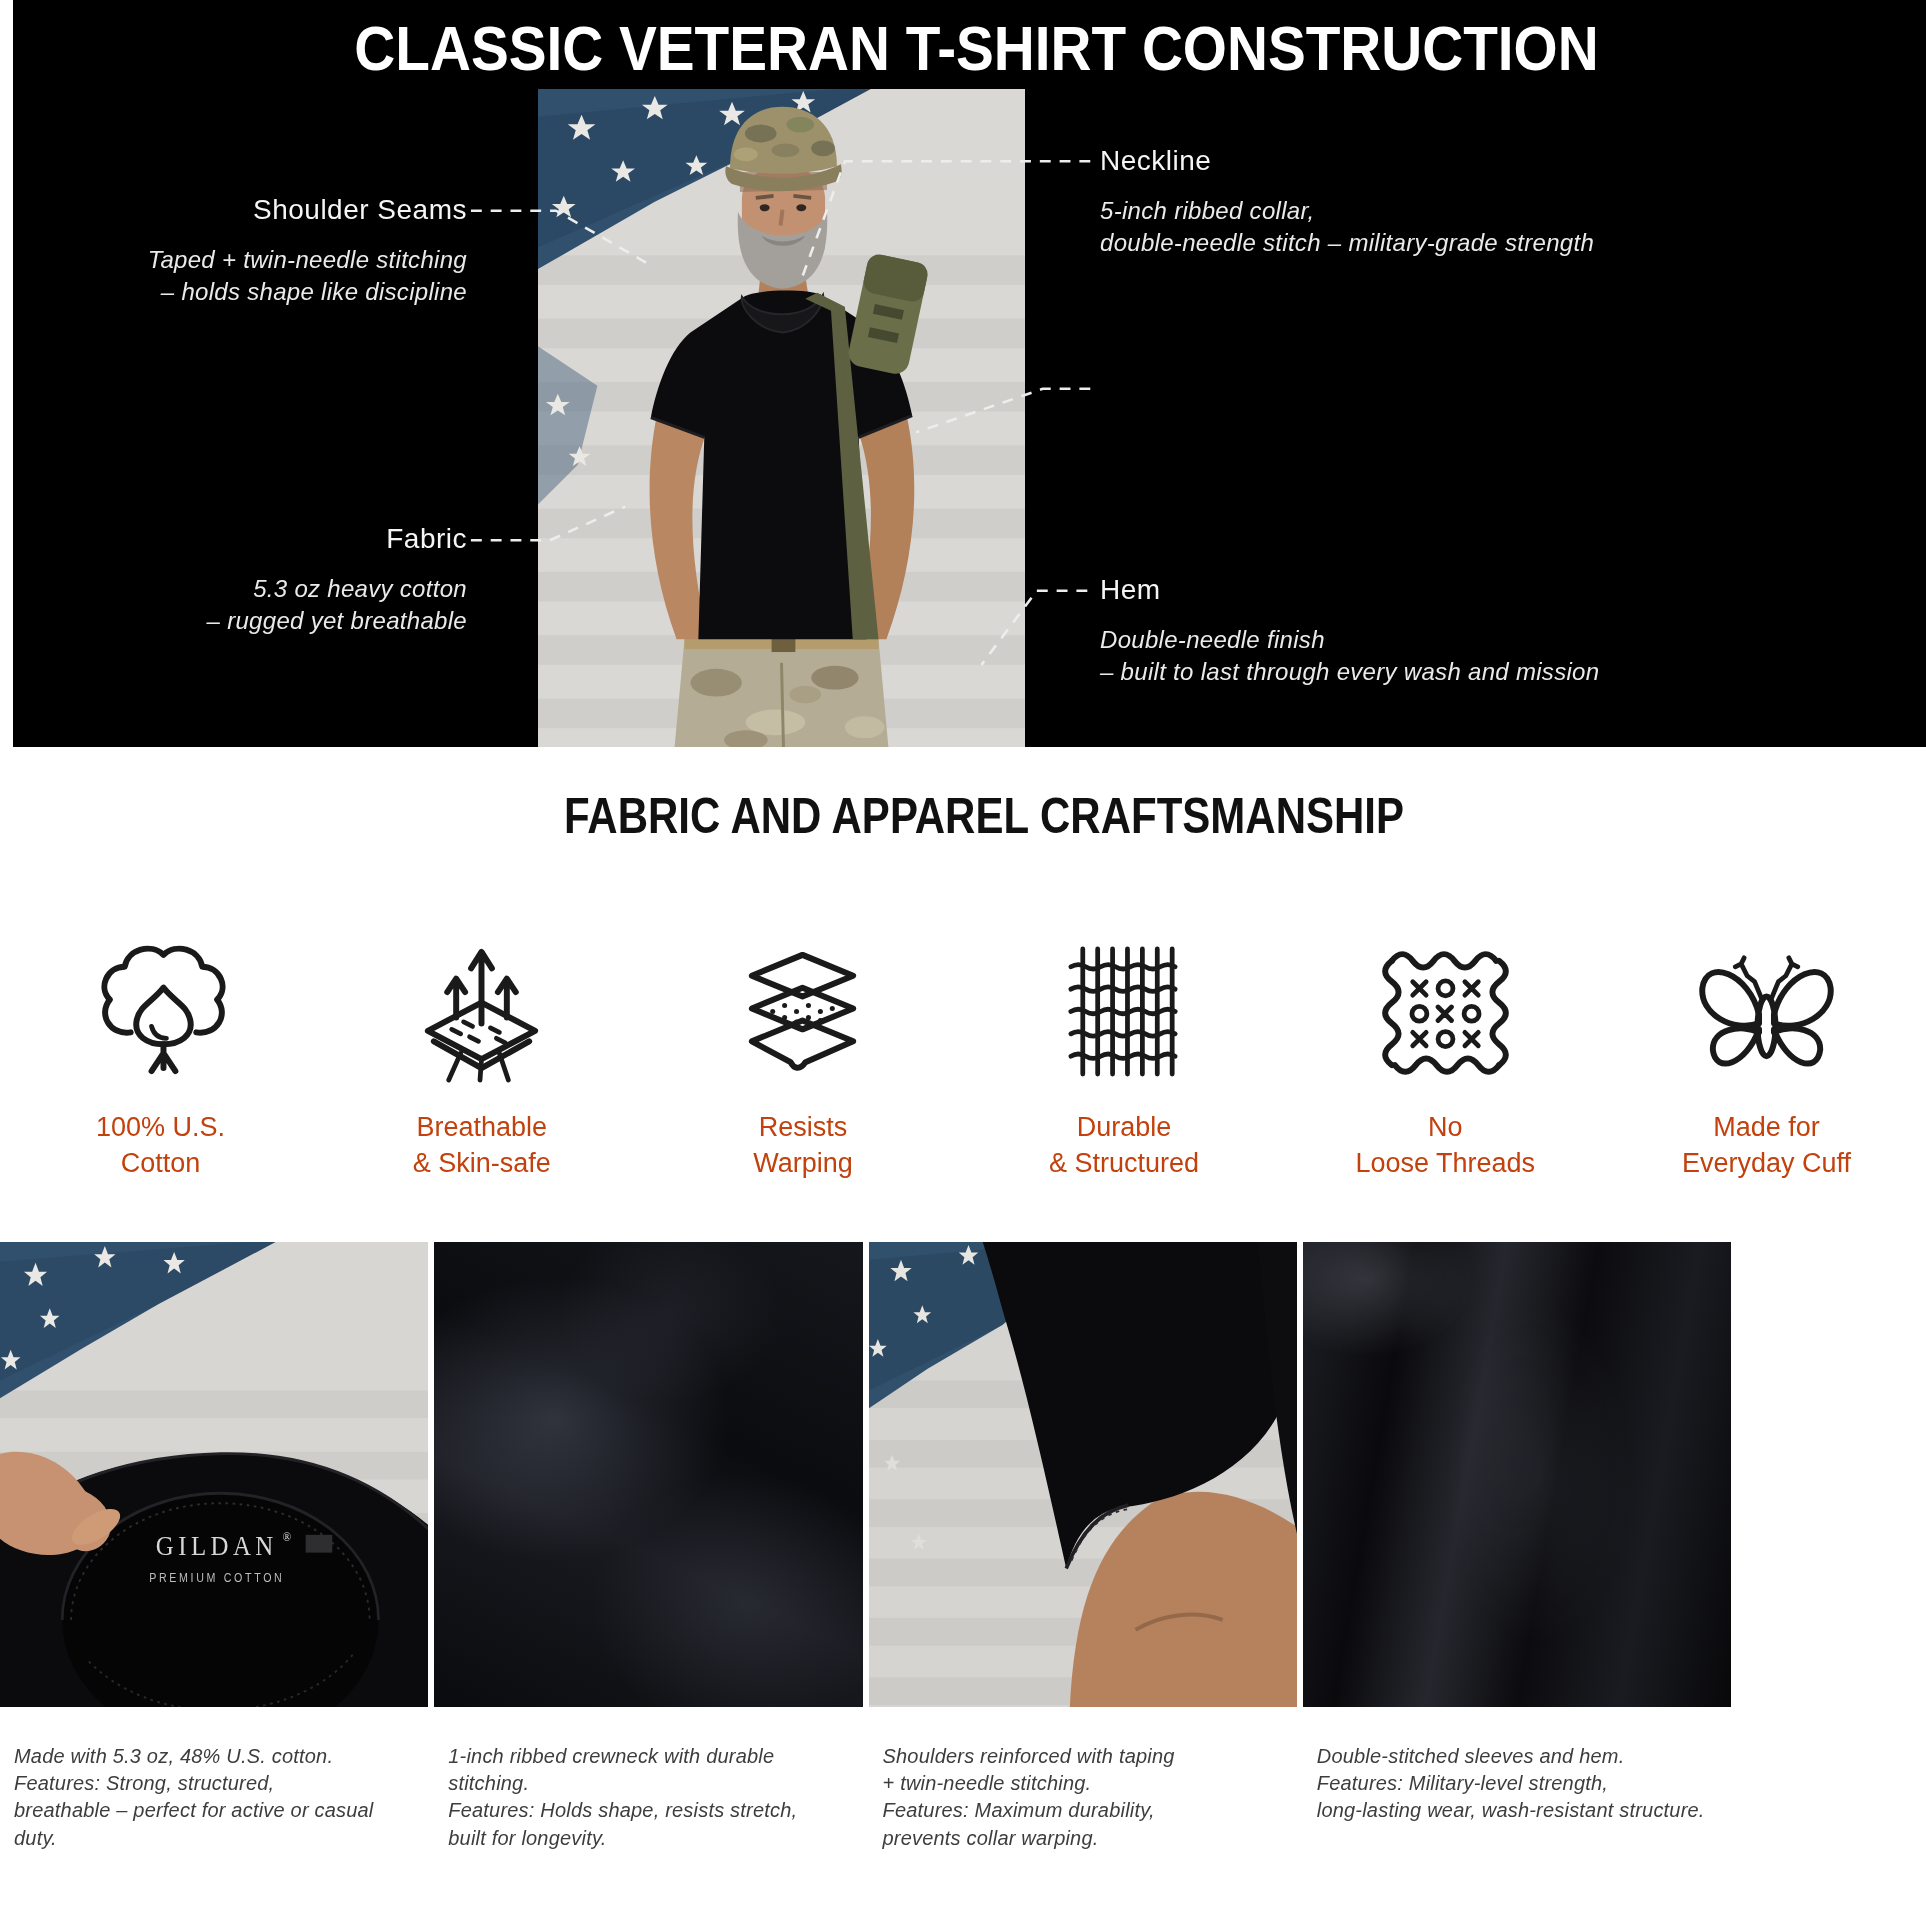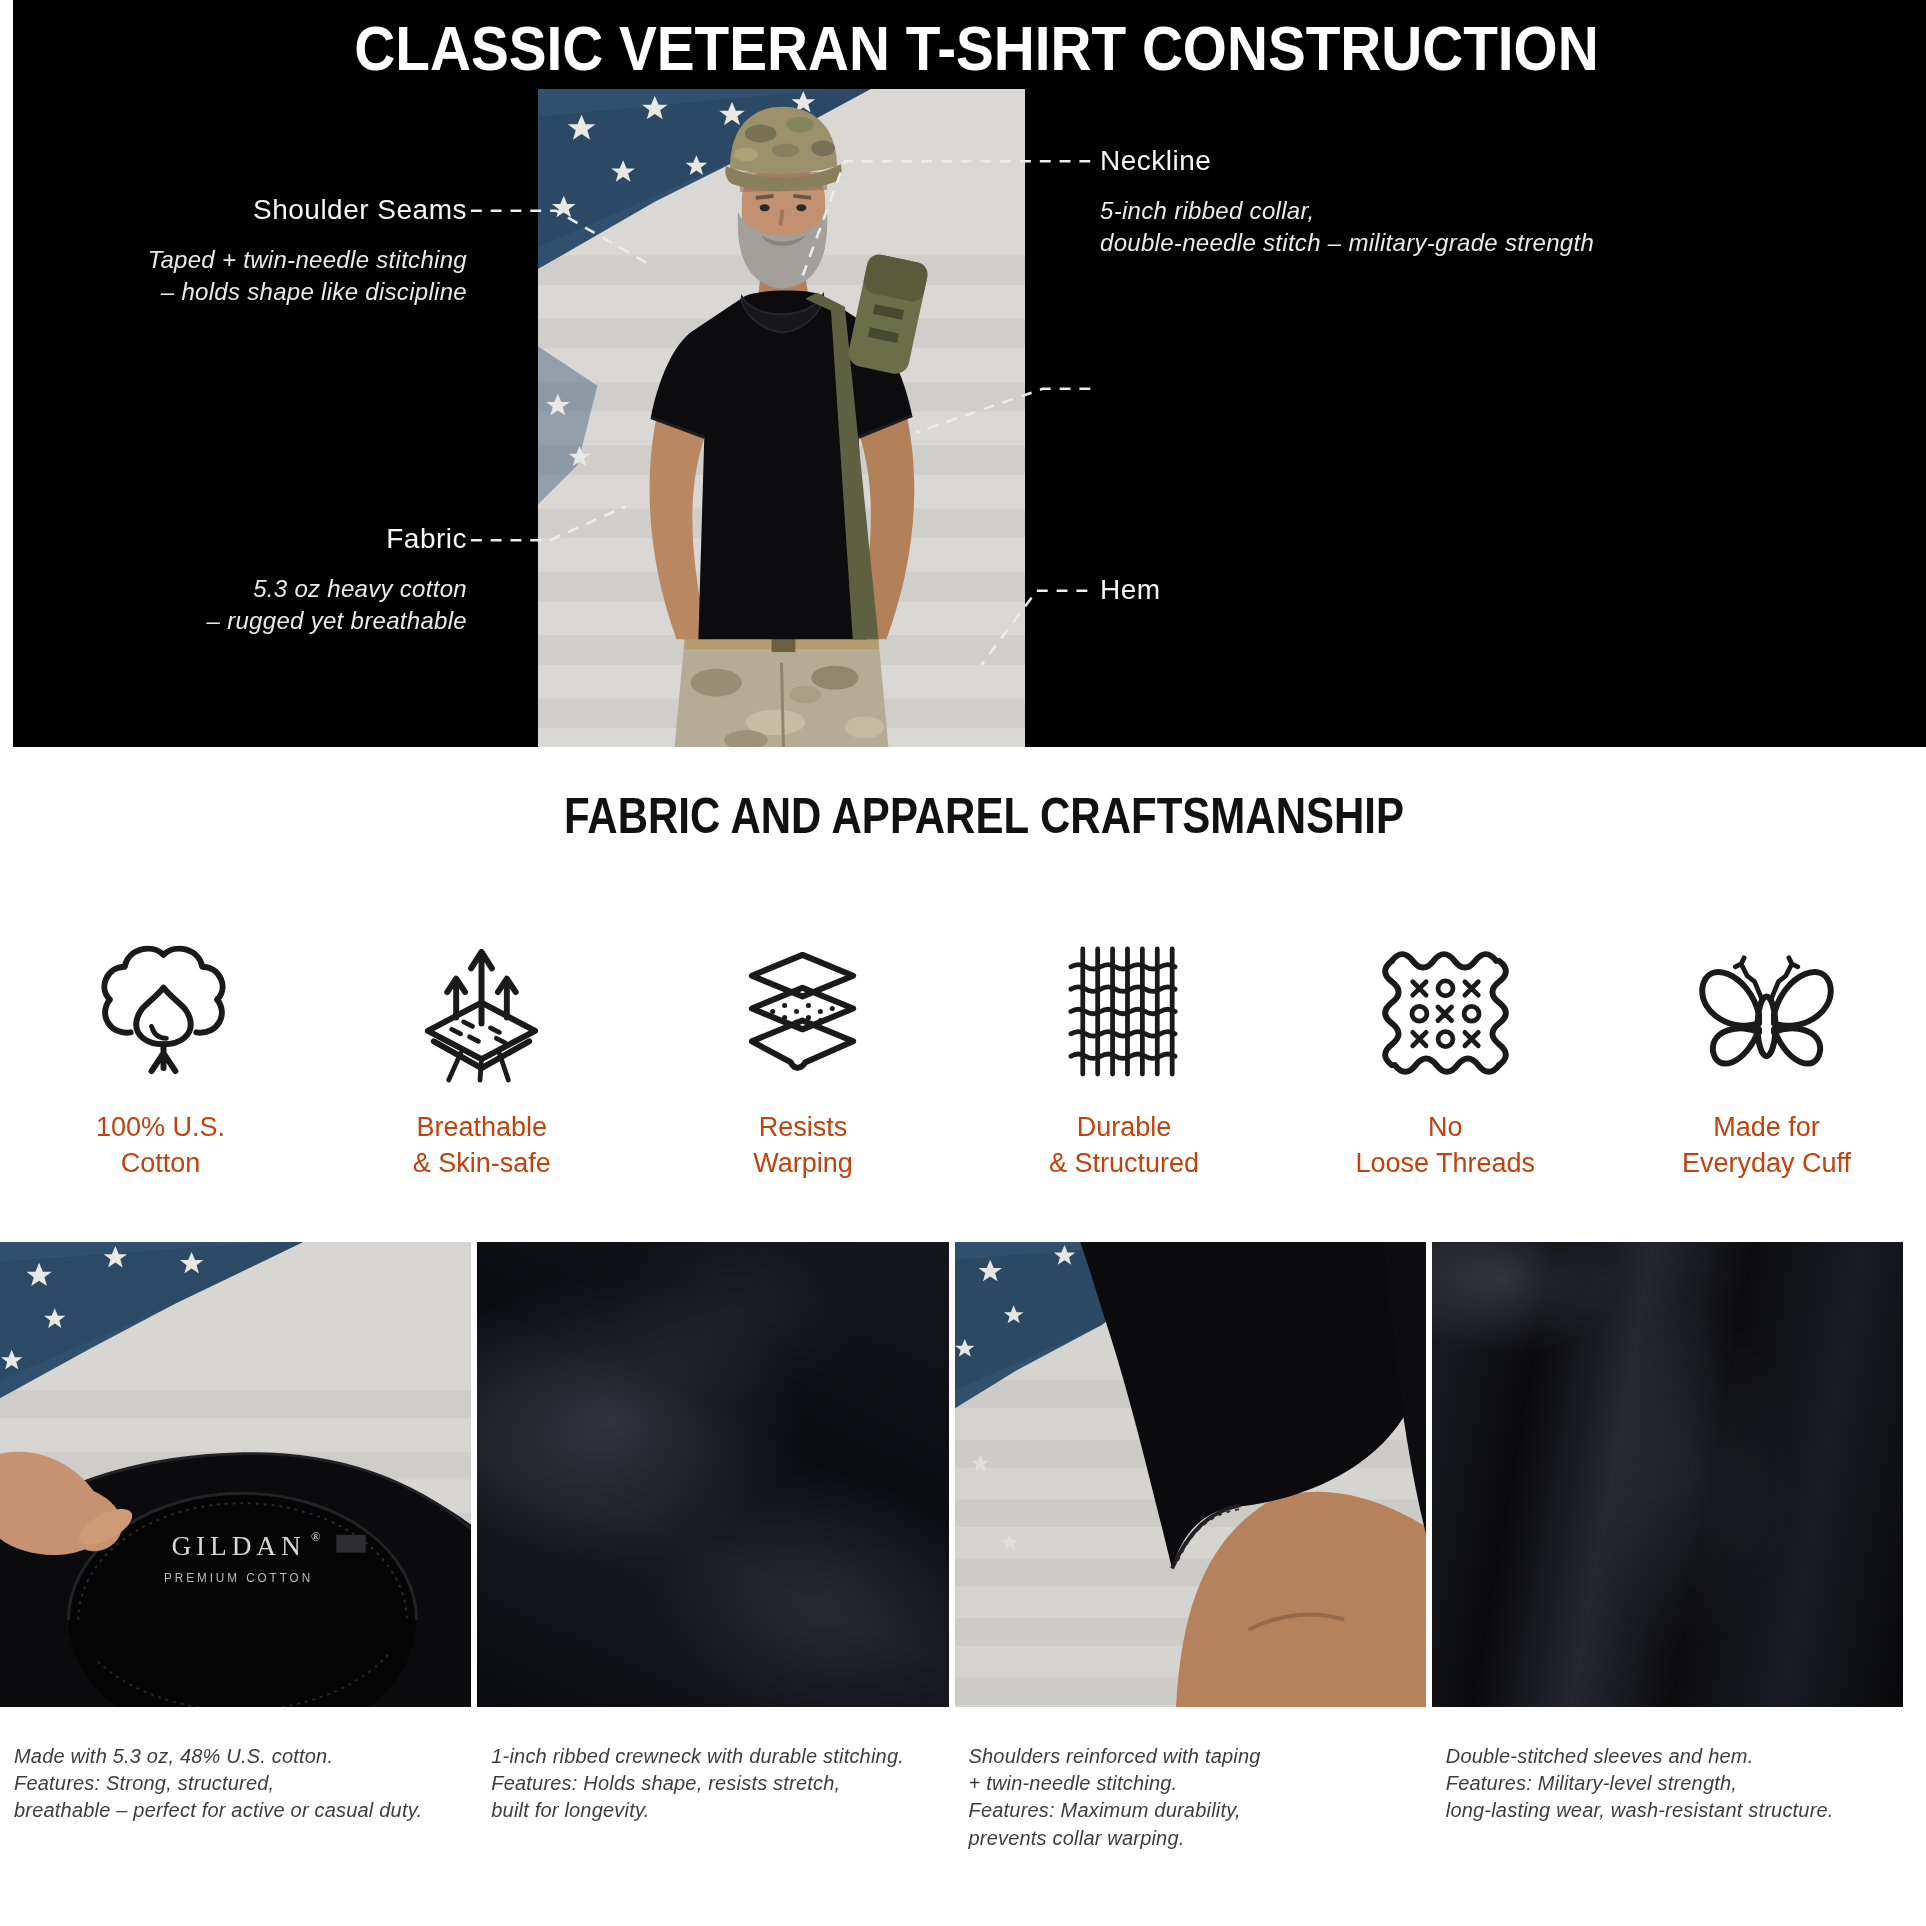--- a/index.html
+++ b/index.html
@@ -52,21 +52,21 @@
   .feature { flex: 1; display: flex; flex-direction: column; align-items: center; }
   .feature svg { width: 149px; height: 149px; }
   .feature .icon-stroke { fill: none; stroke: #1a1a1a; stroke-width: 4; stroke-linecap: round; stroke-linejoin: round; }
   .feature .icon-thin   { fill: none; stroke: #1a1a1a; stroke-width: 3.2; stroke-linecap: round; stroke-linejoin: round; }
   .feature-label {
     margin-top: 24px; font-size: 27px; color: #c2410c; text-align: center;
     line-height: 1.32; white-space: pre-line;
   }
 
   
-  .details { position: absolute; top: 1242px; left: 0; width: 1903px; height: 684px; background: #ffffff; }
+  .details { position: absolute; top: 1242px; left: 0; width: 1731px; height: 684px; background: #ffffff; }
   .photo-strip { display: flex; gap: 6px; height: 465px; }
   .photo { flex: 1; position: relative; overflow: hidden; }
   .photo svg { display: block; width: 100%; height: 100%; }
   .photo-fabric {
     background:
       radial-gradient(ellipse 60% 45% at 28% 38%, rgba(122,130,150,0.30), transparent 68%),
       radial-gradient(ellipse 50% 40% at 72% 78%, rgba(92,98,114,0.22), transparent 70%),
       radial-gradient(ellipse 40% 30% at 55% 15%, rgba(70,74,88,0.25), transparent 65%),
       linear-gradient(205deg, #16171c 0%, #0b0c10 40%, #191a20 62%, #0a0b0e 100%);
   }
@@ -194,20 +194,22 @@
       <div class="c-desc">5.3 oz heavy cotton
 – rugged yet breathable</div>
     </div>
     <div class="callout right" style="top:145px">
       <div class="c-label">Neckline</div>
       <div class="c-desc">5-inch ribbed collar,
 double-needle stitch – military-grade strength</div>
     </div>
     <div class="callout right" style="top:574px">
       <div class="c-label">Hem</div>
+      <div class="c-desc">Double-needle finish
+– built to last through every wash and mission</div>
     </div>
   </section>
 
   <section class="craft">
     <h2 class="craft-title">FABRIC AND APPAREL CRAFTSMANSHIP</h2>
     <div class="features">
 
       <div class="feature">
         <svg viewBox="0 0 100 100">
           <path class="icon-stroke" d="M30,64 C16,66 8,52 16,42 C8,34 14,20 26,20 C28,8 44,4 52,12 C60,4 76,8 78,20 C90,20 96,34 88,42 C96,52 88,66 74,64"></path>

